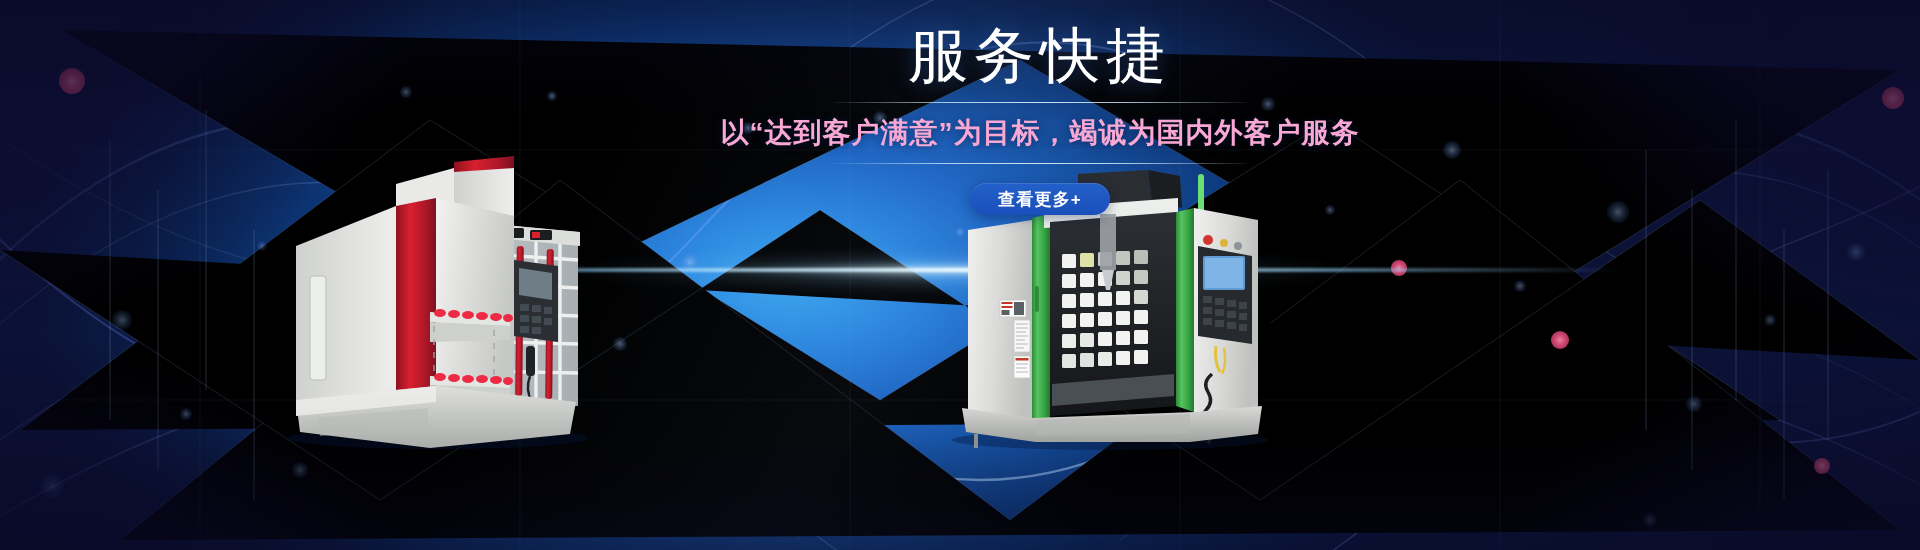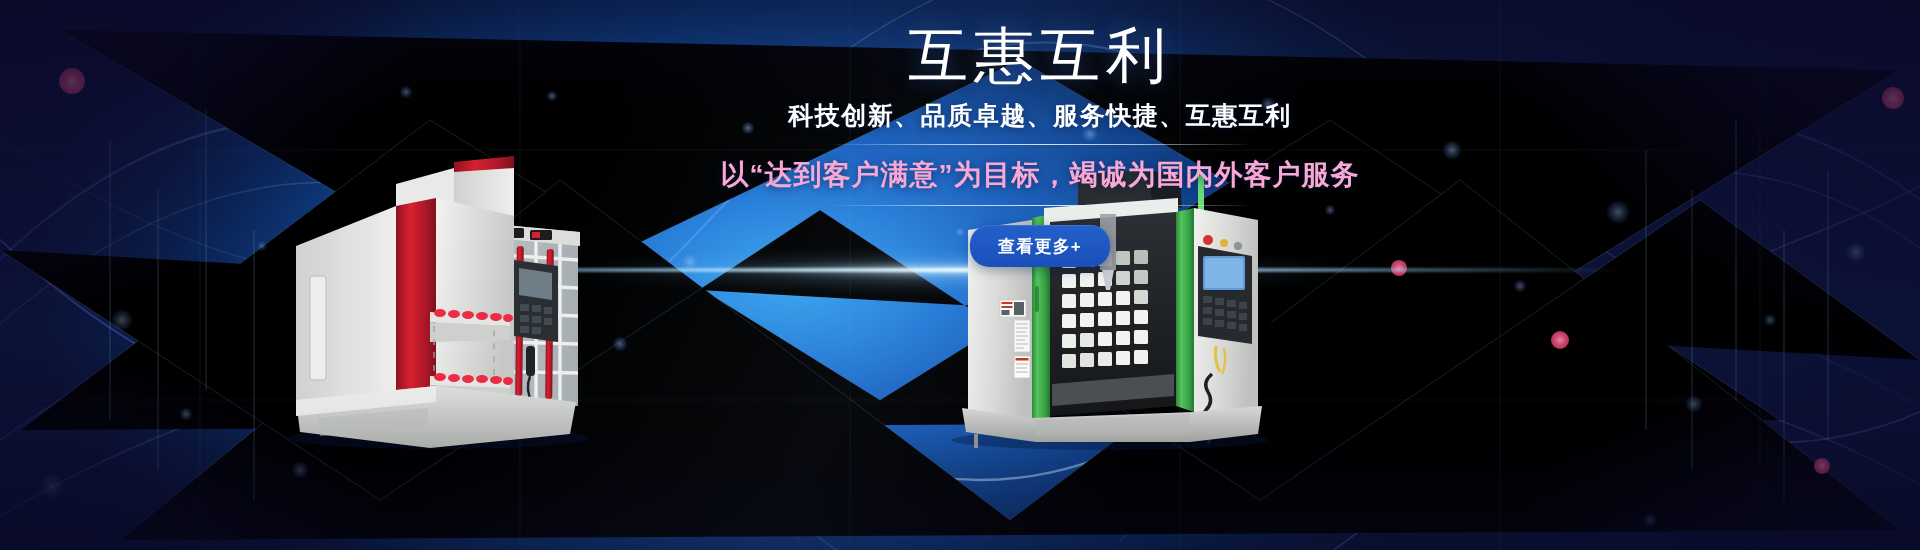--- a/index.html
+++ b/index.html
@@ -84,21 +84,21 @@
     margin-top:12px;
     font-size:28px;line-height:1.25;font-weight:700;color:#f9a8d4;
     letter-spacing:1px;
     text-shadow:0 1px 8px rgba(6,28,75,.65);
   }
   .rule2{margin-top:13px;}
 
   .cta-wrap{margin-top:19px;display:flex;justify-content:center;}
   .cta{
     display:inline-flex;align-items:center;justify-content:center;
-    min-width:140px;height:42px;padding:0 27px;
+    min-width:140px;height:32px;padding:0 27px;
     border:none;border-radius:19px;
     background:linear-gradient(180deg,#2360c9 0%,#1a4fba 100%);
     color:#ffffff;font-size:17px;font-weight:700;letter-spacing:1.2px;
     font-family:"Liberation Sans","DejaVu Sans",sans-serif;
     cursor:pointer;
     box-shadow:0 3px 12px rgba(6,26,70,.38), inset 0 1px 0 rgba(255,255,255,.12);
   }
 
   
   .machine{position:absolute;z-index:30;}
@@ -466,23 +466,22 @@
 
       <path d="M22,240 L92,250 L254,244 L322,238 L318,266 L250,274 L96,274 L26,264 Z" fill="url(#baseR)"></path>
       <path d="M96,252 L250,246 L250,266 L96,268 Z" fill="#b4b7b4" opacity="0.55"></path>
 
       <path d="M36,266 L36,280" stroke="#8d918d" stroke-width="4"></path>
     </svg>
   </div>
 
   <div class="copy">
 
-    <div class="headline">互惠互利</div>
-
-    <div class="subline">科技创新、品质卓越、服务快捷、互惠互利</div>
+    <div class="headline">服务快捷</div>
+
 
     <div class="rule"></div>
 
     <div class="tagline">以“达到客户满意”为目标，竭诚为国内外客户服务</div>
 
     <div class="rule rule2"></div>
 
     <div class="cta-wrap">
       <button class="cta" type="button">查看更多+</button>
     </div>

